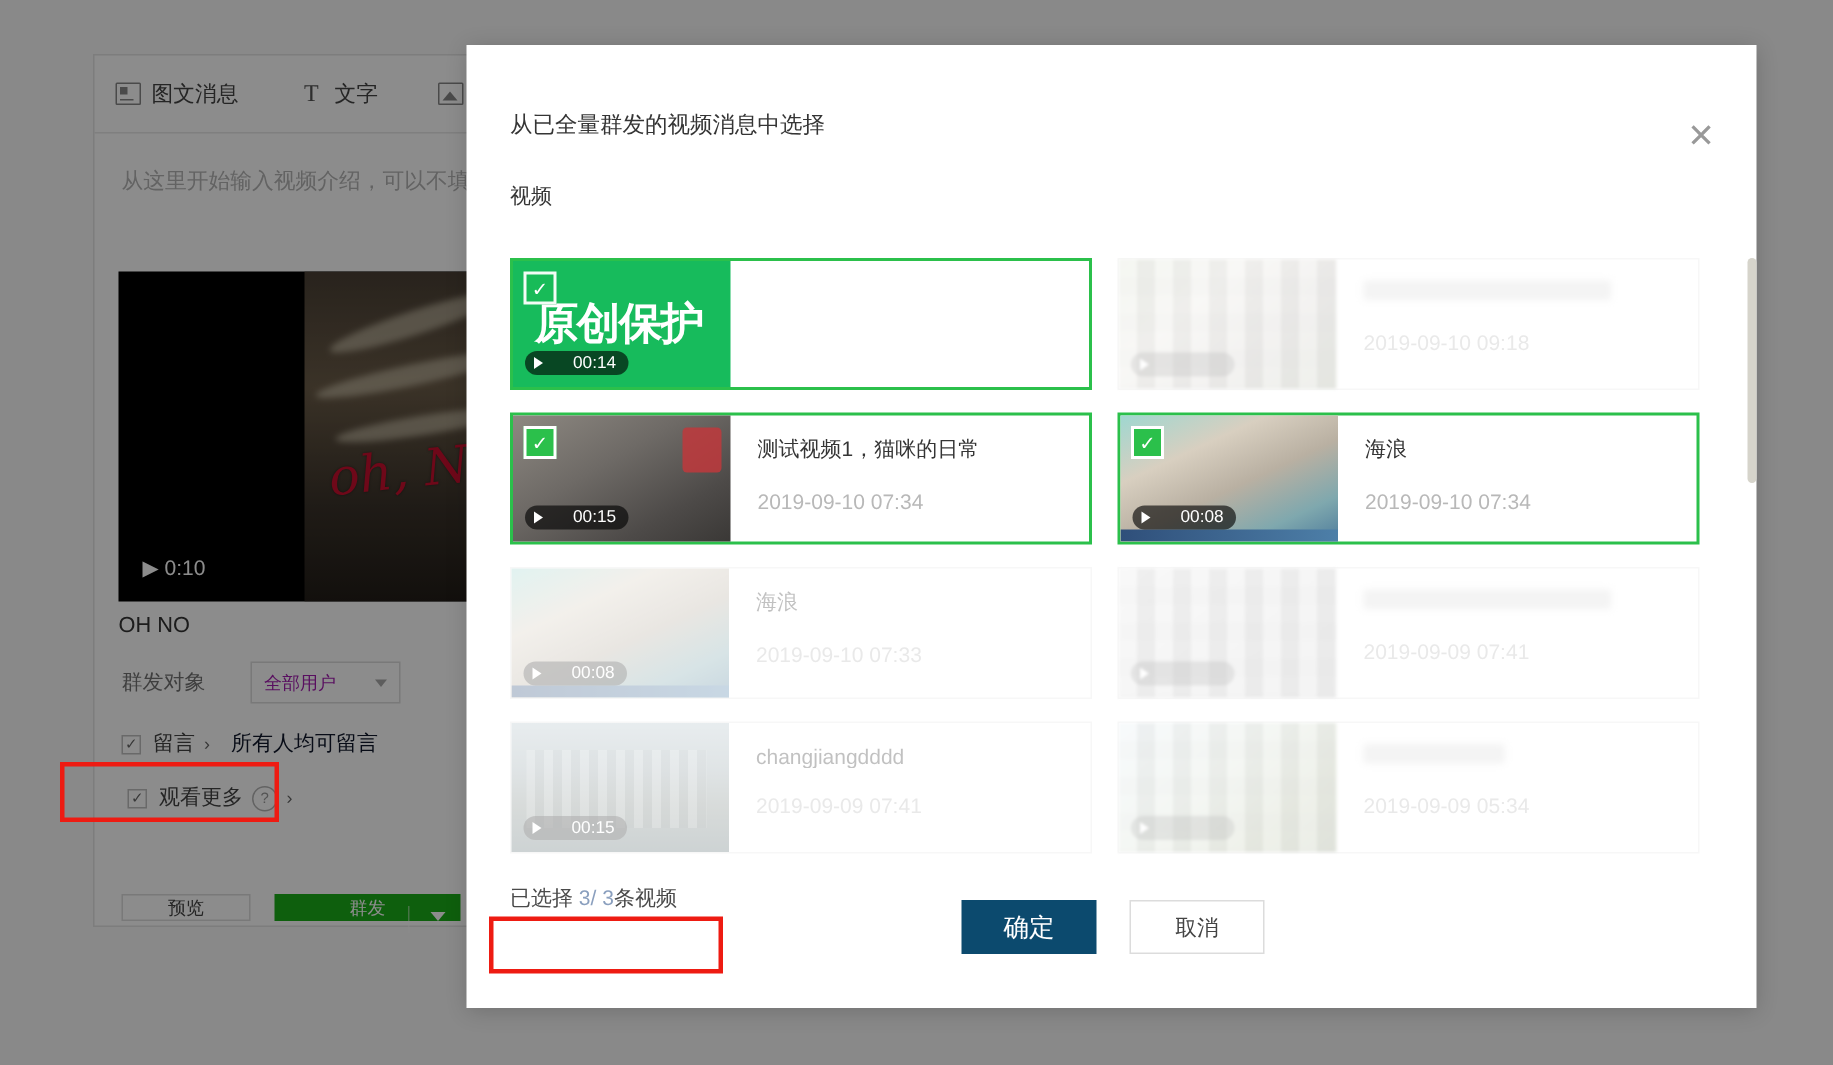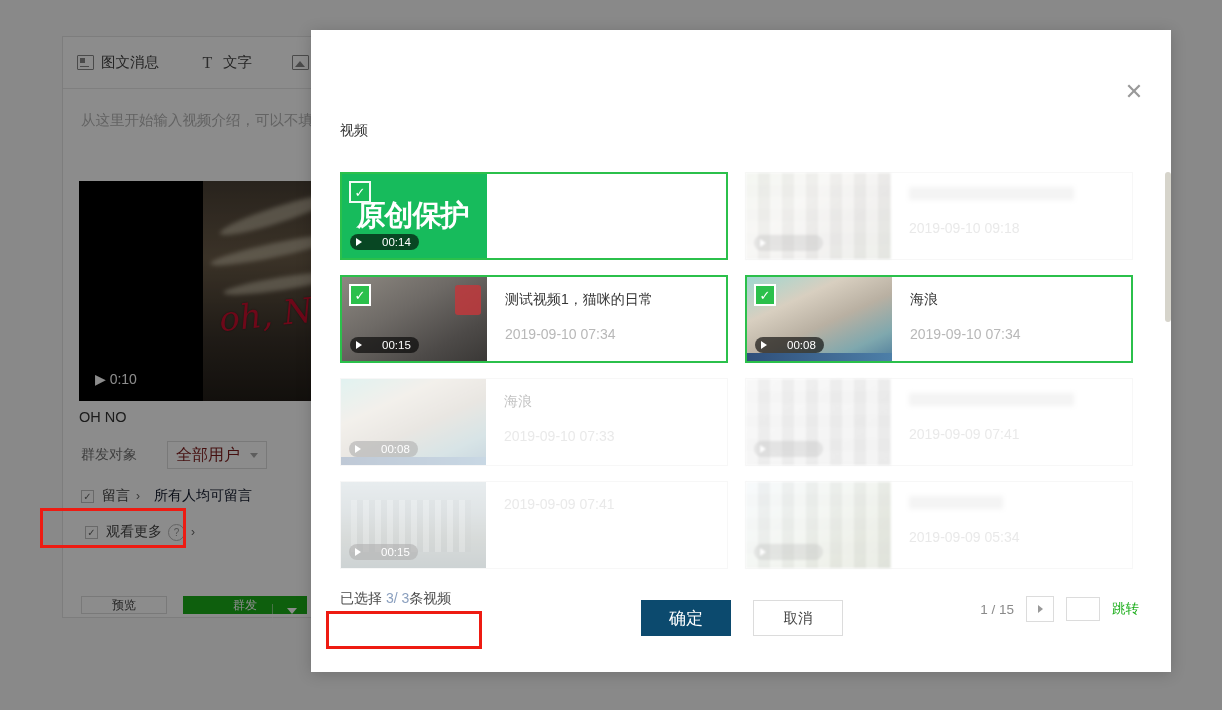--- a/index.html
+++ b/index.html
@@ -169,22 +169,22 @@
   .bg-select {
     width: 100px;
     height: 28px;
     border: 1px solid #dcdcdc;
     background: #fff;
     display: flex;
     align-items: center;
     justify-content: space-between;
     padding: 0 8px;
     box-sizing: border-box;
-    font-size: 16px;
-    color: #7f1d1d;
+    font-size: 12px;
+    color: #a21caf;
     margin-right: 60px;
   }
   .caret-down {
     width: 0; height: 0;
     border-left: 4px solid transparent;
     border-right: 4px solid transparent;
     border-top: 5px solid #aaa;
   }
   .chk {
     width: 13px; height: 13px;
@@ -640,20 +640,21 @@
       <div class="btn btn-plain" style="min-width:60px">保</div>
     </div>
 
   </div>
 </div>
 
 <div class="dimmer"></div>
 
 <div class="modal">
 
+  <div class="modal-title">从已全量群发的视频消息中选择</div>
   <div class="modal-close">✕</div>
   <div class="section-label">视频</div>
 
   <div class="list-area">
     <div class="list-grid" id="list-grid">
         <div class="vid-item selected">
           <div class="thumb brand">
             <div class="brand-text">原创保护</div>
             <div class="check on-brand">✓</div>
             <div class="dur">
@@ -721,48 +722,41 @@
           <div class="meta"><div class="name redact"></div><div class="date">2019-09-09 07:41</div></div>
         </div>
         <div class="vid-item faded">
           <div class="thumb city">
             <div class="dur">
               <span class="play"></span>
               <span>00:15</span>
             </div>
           </div>
           <div class="meta">
+            <div class="name">changjiangdddd</div>
             <div class="date">2019-09-09 07:41</div>
           </div>
         </div>
         <div class="vid-item faded">
           <div class="thumb blurmount">
             <div class="thumb-mosaic"></div>
             <div class="dur blurred">
               <span class="play"></span>
               <span>00:00</span>
             </div>
           </div>
           <div class="meta"><div class="name redact short"></div><div class="date">2019-09-09 05:34</div></div>
         </div>
       </div>
   </div>
 
   <div class="vscroll-track">
     <div class="vscroll-thumb"></div>
   </div>
 
-  <div class="pager">
-    <span>1 / 15</span>
-    <span class="pager-next">
-      <span class="arr"></span>
-    </span>
-    <input class="pager-input" type="text" value="" style="">
-    <span class="pager-jump">跳转</span>
-  </div>
 
   <div class="modal-footer">
     <div class="selected-count">
       <span>已选择</span>
       <span class="num">3/ 3</span><span>条视频</span>
     </div>
     <div class="footer-btns">
       <button class="btn-confirm">确定</button>
       <button class="btn-cancel">取消</button>
     </div>

